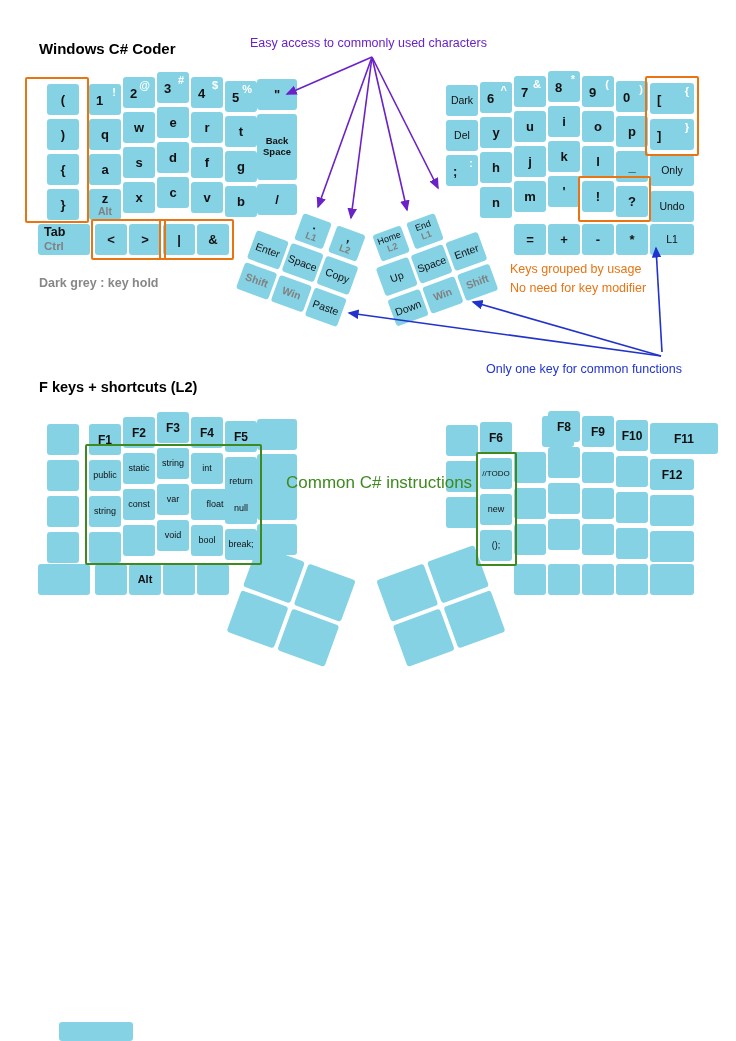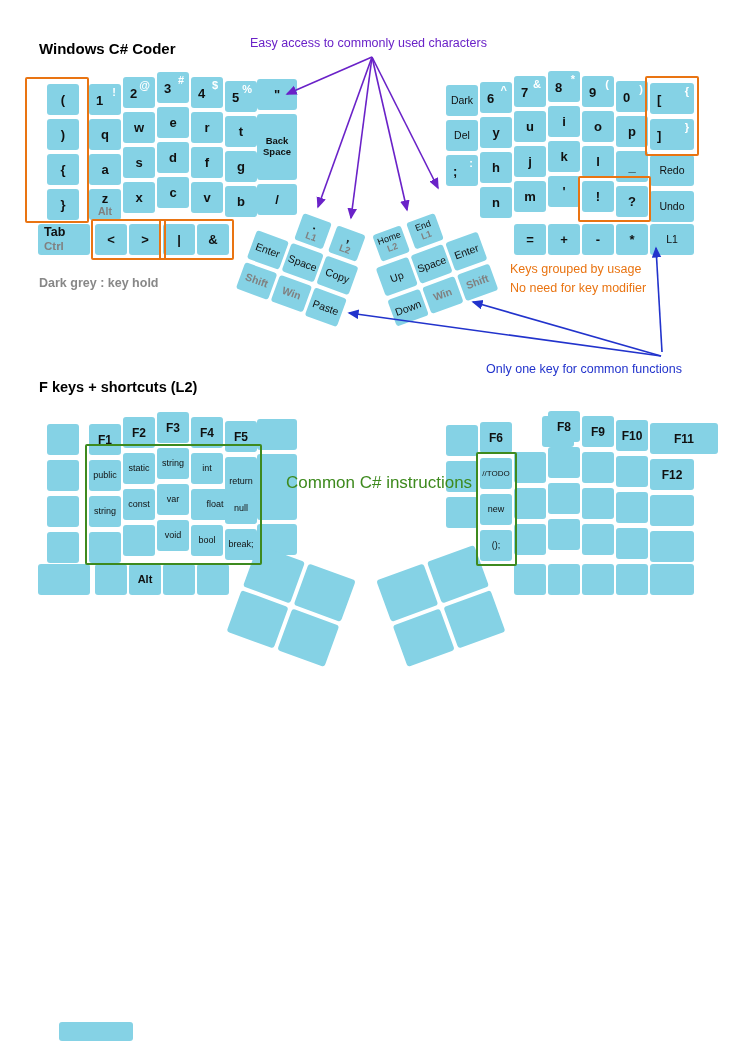--- a/index.html
+++ b/index.html
@@ -237,21 +237,21 @@
     </div>
     <div class="key has-shift" style="left: 650px; top: 83px; width: 44px; height: 31px;">
       <span class="shift">{</span>
       <span class="kmain">[</span>
     </div>
     <div class="key has-shift" style="left: 650px; top: 119px; width: 44px; height: 31px;">
       <span class="shift">}</span>
       <span class="kmain">]</span>
     </div>
     <div class="key txt" style="left: 650px; top: 155px; width: 44px; height: 31px;">
-      <span class="kmain">Redo</span>
+      <span class="kmain">Only</span>
     </div>
     <div class="key txt" style="left: 650px; top: 191px; width: 44px; height: 31px;">
       <span class="kmain">Undo</span>
     </div>
     <div class="key" style="left: 514px; top: 224px; width: 32px; height: 31px;">
       <span class="kmain">=</span>
     </div>
     <div class="key" style="left: 548px; top: 224px; width: 32px; height: 31px;">
       <span class="kmain">+</span>
     </div>

